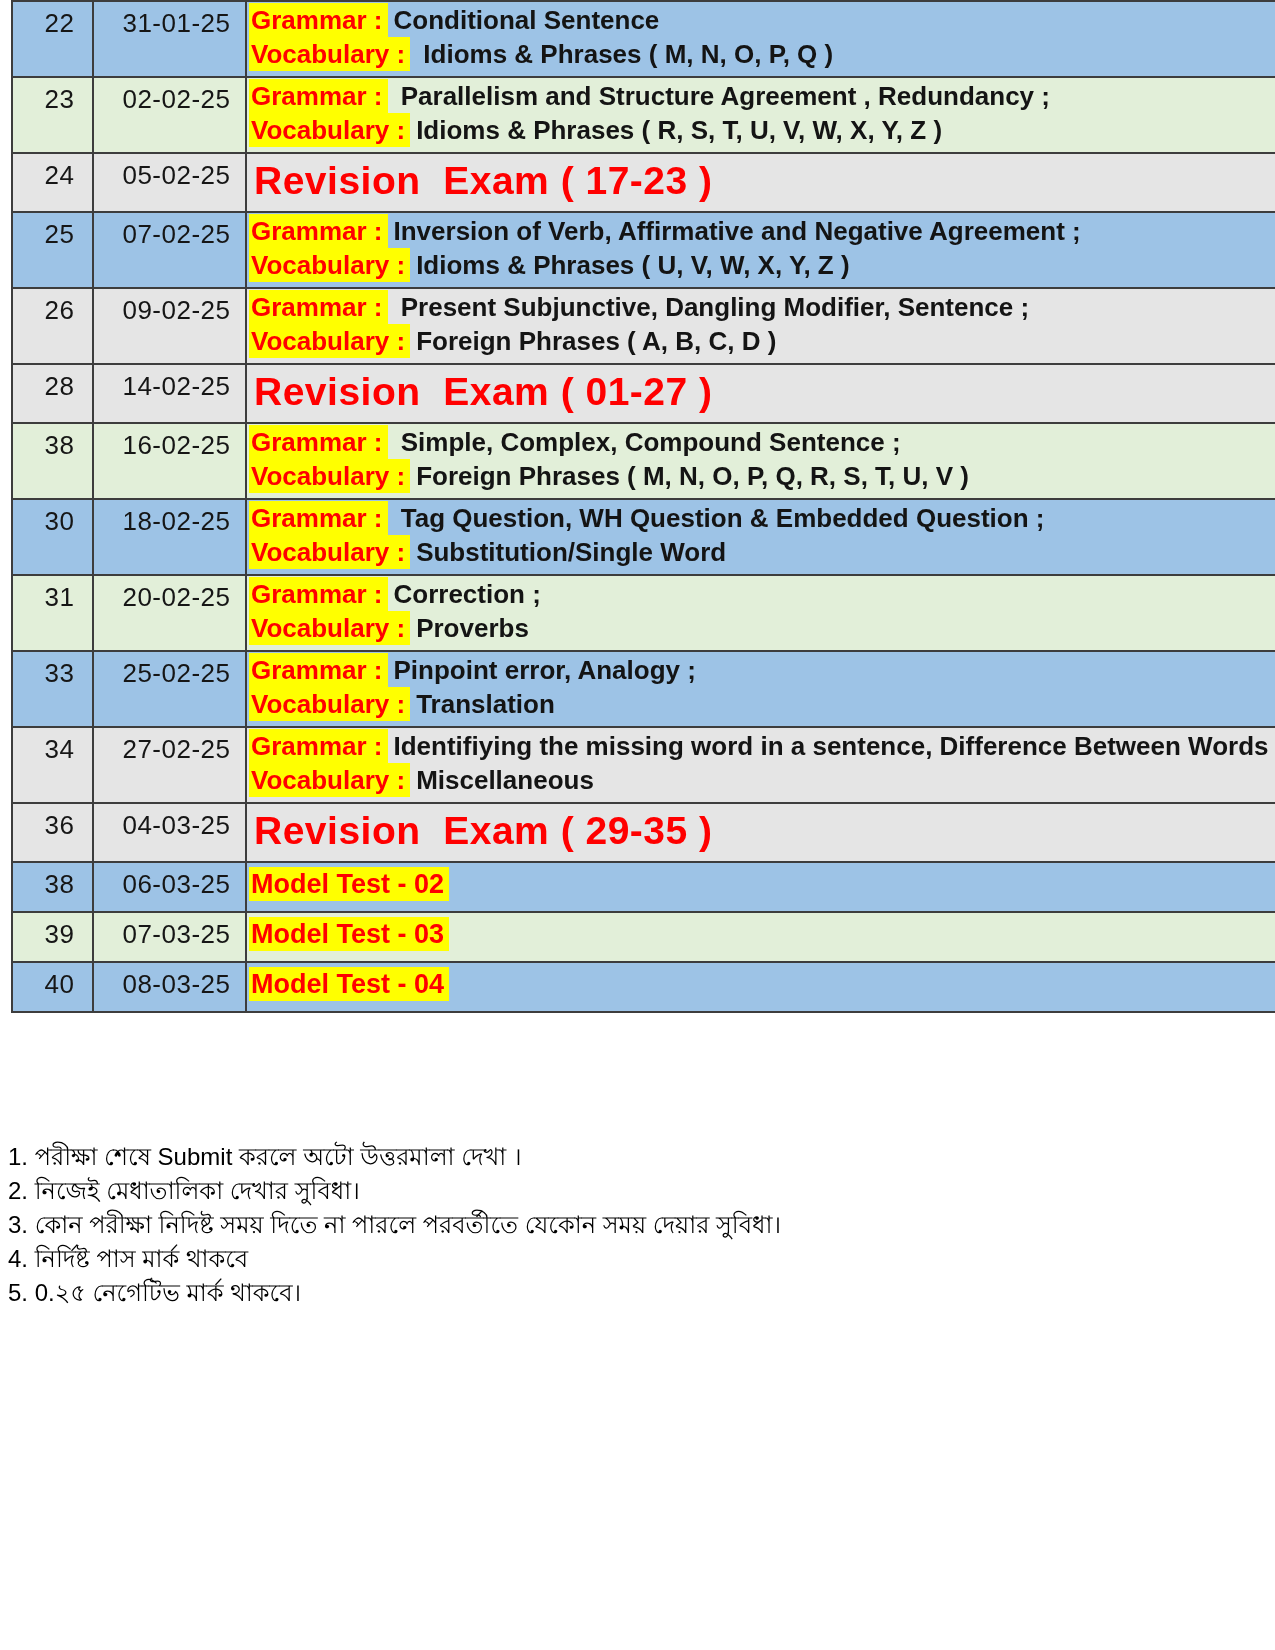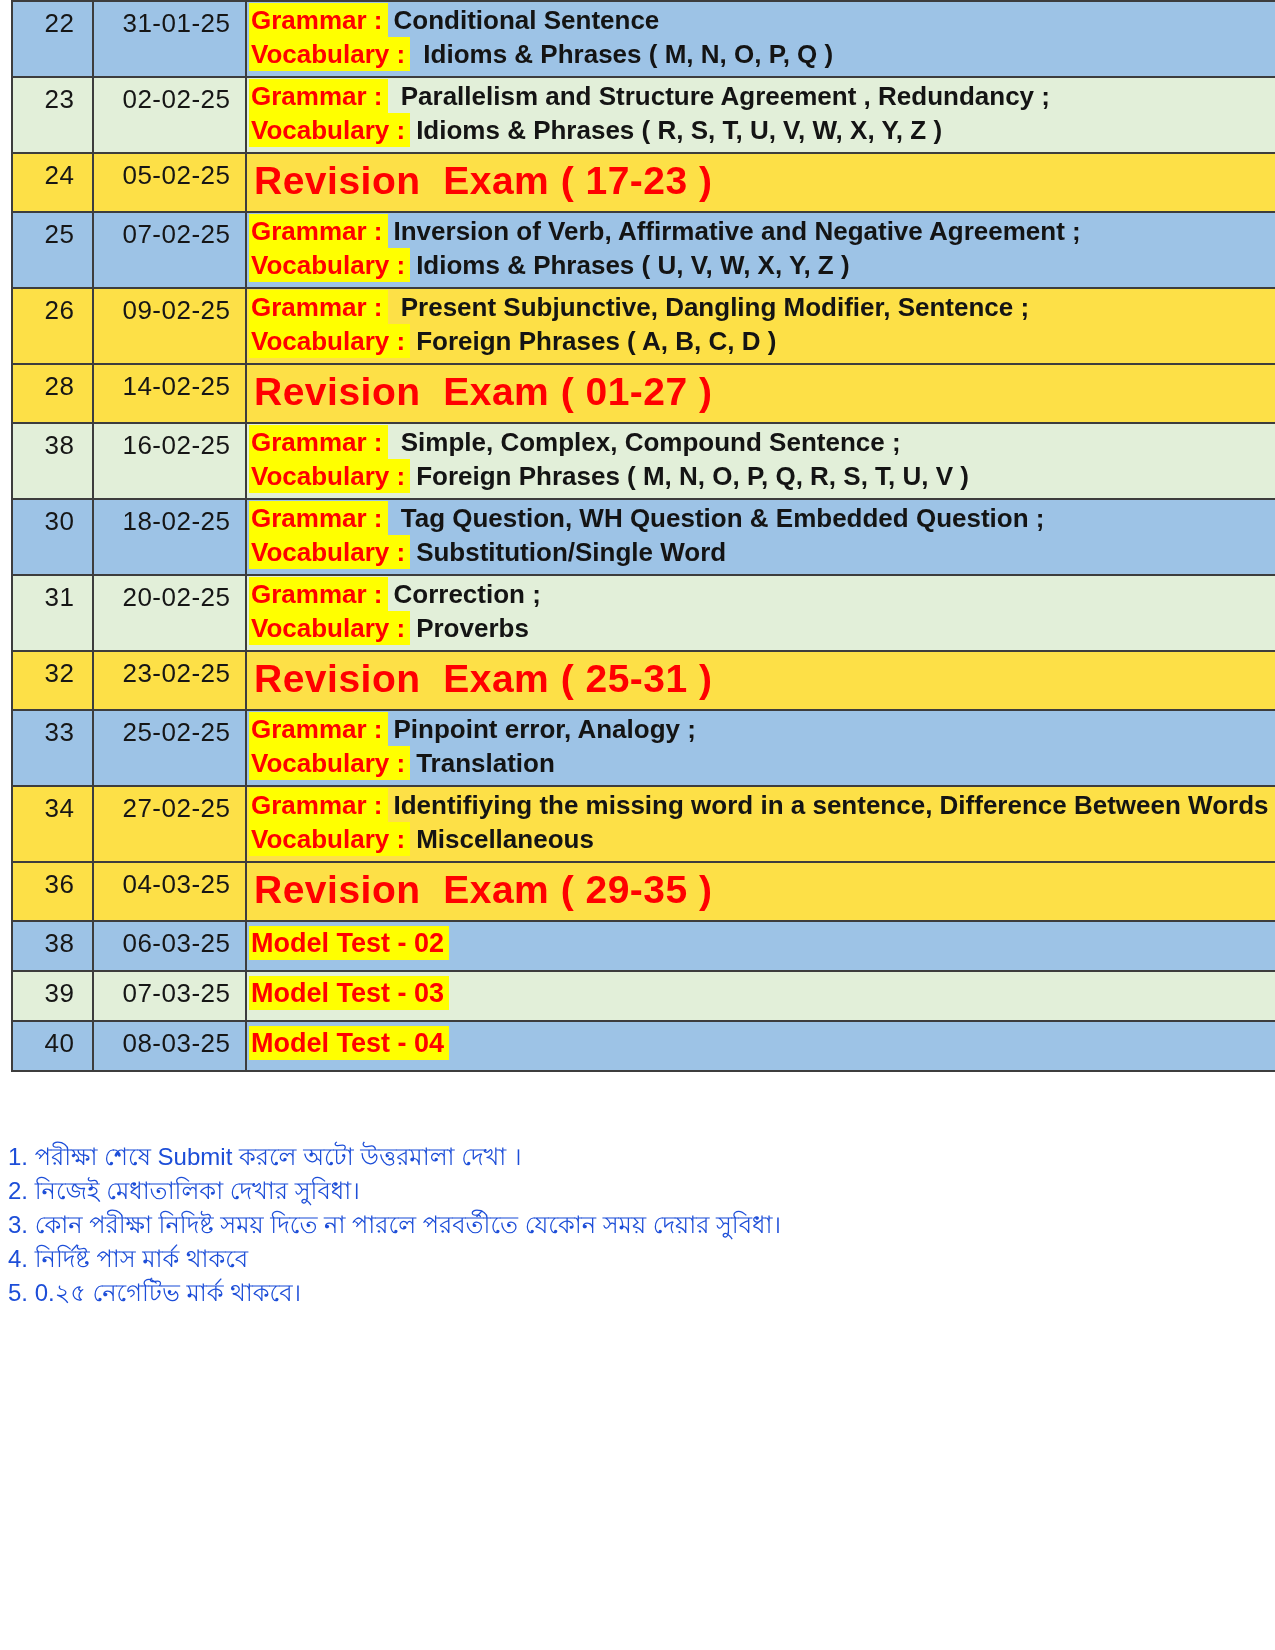--- a/index.html
+++ b/index.html
@@ -7,39 +7,39 @@
   .page{position:relative;width:1275px;height:1650px;overflow:hidden;background:#fff;}
 
   table.sched{border-collapse:collapse;table-layout:fixed;position:absolute;left:11px;top:0;width:1264px;}
   table.sched td{border:2px solid #3d3d3d;border-right:none;overflow:hidden;}
   table.sched td.content{border-right:none;}
   table.sched td.no{border-right:2px solid #3d3d3d;}
   table.sched td.date{border-right:2px solid #3d3d3d;}
 
   .bg-blue td{background:#9DC3E6;}
   .bg-green td{background:#E2EFD9;}
-  .bg-pale td{background:#fde047;}
+  .bg-pale td{background:#e5e5e5;}
 
   td.no,td.date{font-size:26px;font-weight:400;color:#161616;text-align:center;vertical-align:top;padding-top:6px;letter-spacing:0.5px;padding-left:15px;}
   td.content{vertical-align:top;padding:3px 4px 3px 2px;}
 
   .type-topics td{height:64px;}
   .type-revision td{height:50px;}
   .type-model td{height:41px;}
   .type-plain td{height:41px;}
 
   .line{line-height:31px;white-space:pre;}
   .hl{background:#FFFF00;color:#FF0000;font-weight:700;font-size:26px;padding:2px 5px 2px 2px;}
   .topic{color:#141414;font-weight:700;font-size:26px;padding-left:6px;white-space:pre;}
   .revision{color:#FF0000;font-weight:700;font-size:39px;padding:2px 0 0 5px;white-space:pre;letter-spacing:0.5px;}
   .model-line{line-height:37px;white-space:pre;}
   .model-line .hl{font-size:27px;}
   .plain{color:#141414;font-weight:700;font-size:24px;padding-top:6px;white-space:nowrap;}
 
-  .notes{position:absolute;left:8px;top:1140px;color:#1d4ed8;}
+  .notes{position:absolute;left:8px;top:1140px;color:#000000;}
   .note-line{font-size:24px;line-height:34px;white-space:pre;}
 </style>
 </head>
 <body>
 
 <div class="page">
   <table class="sched">
     <colgroup>
       <col style="width:81px">
       <col style="width:153px">
@@ -109,27 +109,20 @@
           </td>
         </tr>
         <tr class="row bg-green type-topics">
           <td class="no">31</td>
           <td class="date">20-02-25</td>
           <td class="content">
             <div class="line"><span class="hl">Grammar :</span><span class="topic">Correction ;</span></div>
             <div class="line"><span class="hl">Vocabulary :</span><span class="topic">Proverbs</span></div>
           </td>
         </tr>
-        <tr class="row bg-pale type-revision">
-          <td class="no">32</td>
-          <td class="date">23-02-25</td>
-          <td class="content">
-            <div class="revision">Revision  Exam ( 25-31 )</div>
-          </td>
-        </tr>
         <tr class="row bg-blue type-topics">
           <td class="no">33</td>
           <td class="date">25-02-25</td>
           <td class="content">
             <div class="line"><span class="hl">Grammar :</span><span class="topic">Pinpoint error, Analogy ;</span></div>
             <div class="line"><span class="hl">Vocabulary :</span><span class="topic">Translation</span></div>
           </td>
         </tr>
         <tr class="row bg-pale type-topics">
           <td class="no">34</td>

